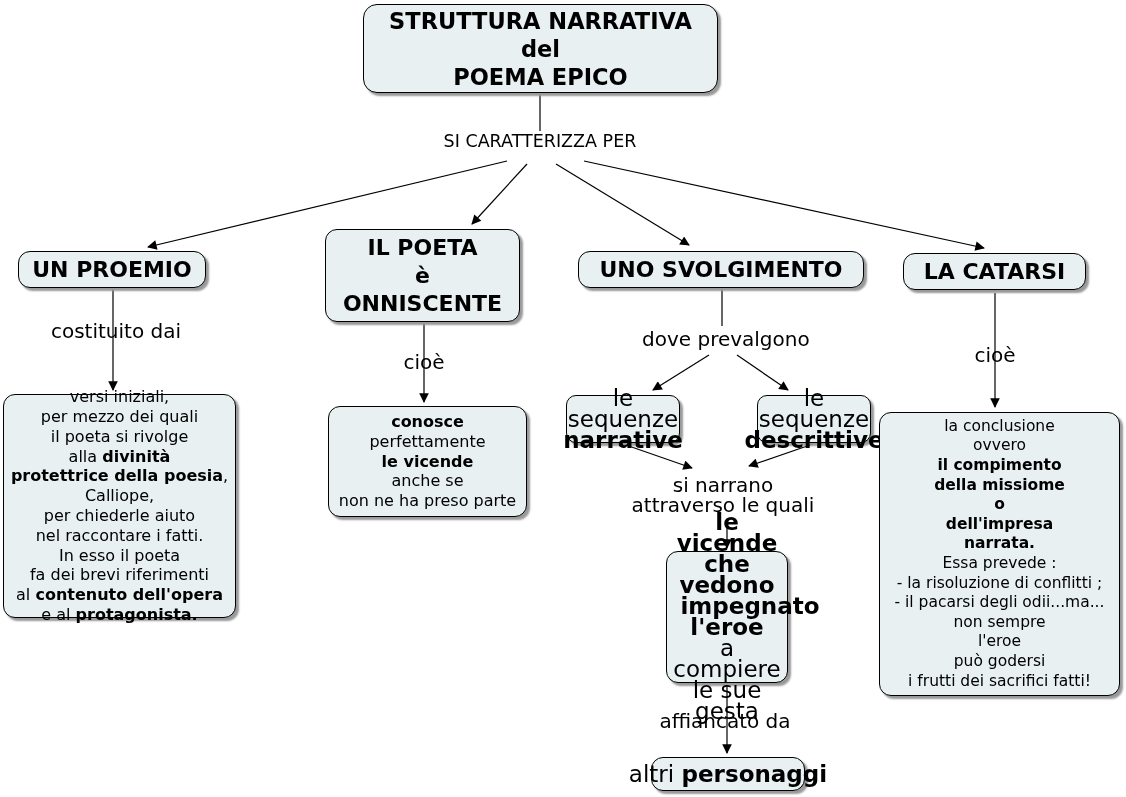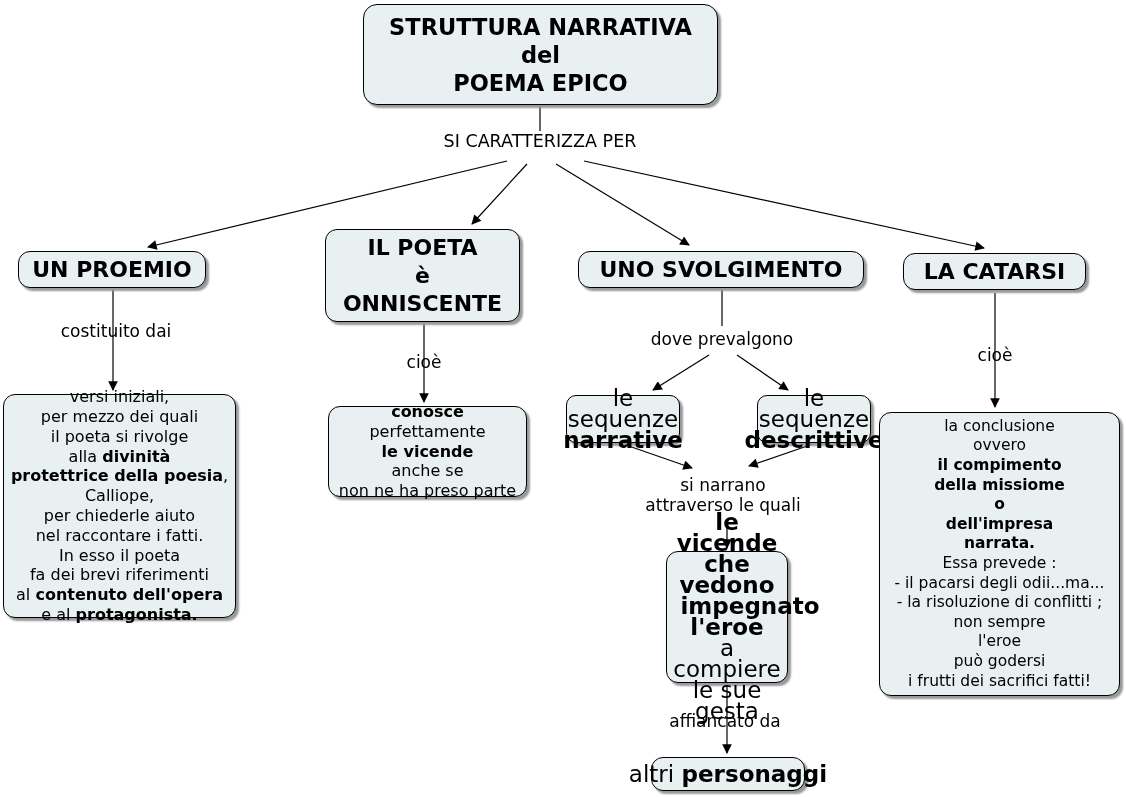--- a/index.html
+++ b/index.html
@@ -26,21 +26,21 @@
     text-align:center;
     line-height:1.22;
   }
   .node.header{font-weight:bold;font-size:22px;line-height:28px;}
   .node.body16{font-size:16px;line-height:19.8px;}
   .node.body15{font-size:15.5px;line-height:19.6px;}
   .node.body17{font-size:23px;line-height:21px;}
   .linklabel{
     position:absolute;
     text-align:center;
-    font-size:17px;
+    font-size:20px;
     line-height:20px;
     white-space:nowrap;
   }
   .nowrap{white-space:nowrap;}
 </style>
 </head>
 <body>
 
 <div id="canvas">
 
@@ -68,21 +68,21 @@
       <line x1="737" y1="355" x2="788" y2="390" marker-end="url(#arrow)"></line>
       <line x1="623" y1="444" x2="692" y2="468" marker-end="url(#arrow)"></line>
       <line x1="813" y1="444" x2="749" y2="466" marker-end="url(#arrow)"></line>
       <line x1="727" y1="520" x2="727" y2="548" marker-end="url(#arrow)"></line>
       <line x1="727" y1="683" x2="727" y2="753" marker-end="url(#arrow)"></line>
 
       <line x1="995" y1="293" x2="995" y2="407" marker-end="url(#arrow)"></line>
     </g>
   </svg>
 
-  <div class="node header" style="left:363px;top:4px;width:355px;height:101px;font-size:22.5px;border-radius:14px;">
+  <div class="node header" style="left:363px;top:4px;width:355px;height:89px;font-size:22.5px;border-radius:14px;">
     <div>STRUTTURA NARRATIVA</div>
     <div>del</div>
     <div>POEMA EPICO</div>
   </div>
 
   <div class="linklabel" style="left:430px;top:131px;width:220px;font-size:17.5px;">SI CARATTERIZZA PER</div>
 
   <div class="node header" style="left:18px;top:251px;width:188px;height:37px;">
     <div>UN PROEMIO</div>
   </div>
@@ -114,21 +114,21 @@
       <div><span style="font-weight: bold;">protettrice della poesia</span><span>,</span></div>
       <div><span>Calliope,</span></div>
       <div><span>per chiederle aiuto</span></div>
       <div><span>nel raccontare i fatti.</span></div>
       <div><span>In esso il poeta</span></div>
       <div><span>fa dei brevi riferimenti</span></div>
       <div><span>al </span><span style="font-weight: bold;">contenuto dell'opera</span></div>
       <div><span>e al </span><span style="font-weight: bold;">protagonista.</span></div>
     </div>
 
-  <div class="node body16" style="left:328px;top:406px;width:199px;height:91px;">
+  <div class="node body16" style="left:328px;top:406px;width:199px;height:111px;">
       <div><span style="font-weight: bold;">conosce</span></div>
       <div><span>perfettamente</span></div>
       <div><span style="font-weight: bold;">le vicende</span></div>
       <div><span>anche se</span></div>
       <div><span>non ne ha preso parte</span></div>
     </div>
 
   <div class="node body17" style="left:566px;top:395px;width:114px;height:48px;border-radius:10px;">
       <div><span>le sequenze</span></div>
       <div><span style="font-weight: bold;">narrative</span></div>
@@ -160,21 +160,21 @@
 
   <div class="node body15" style="left:879px;top:412px;width:241px;height:284px;">
       <div><span>la conclusione</span></div>
       <div><span>ovvero</span></div>
       <div><span style="font-weight: bold;">il compimento</span></div>
       <div><span style="font-weight: bold;">della missiome</span></div>
       <div><span style="font-weight: bold;">o</span></div>
       <div><span style="font-weight: bold;">dell'impresa</span></div>
       <div><span style="font-weight: bold;">narrata.</span></div>
       <div><span>Essa prevede :</span></div>
+      <div><span>- la risoluzione di conflitti ;</span></div>
       <div><span>- il pacarsi degli odii...ma...</span></div>
-      <div><span>- la risoluzione di conflitti ;</span></div>
       <div><span>non sempre</span></div>
       <div><span>l'eroe</span></div>
       <div><span>può godersi</span></div>
       <div><span>i frutti dei sacrifici fatti!</span></div>
     </div>
 
 </div>
 
 </body></html>

